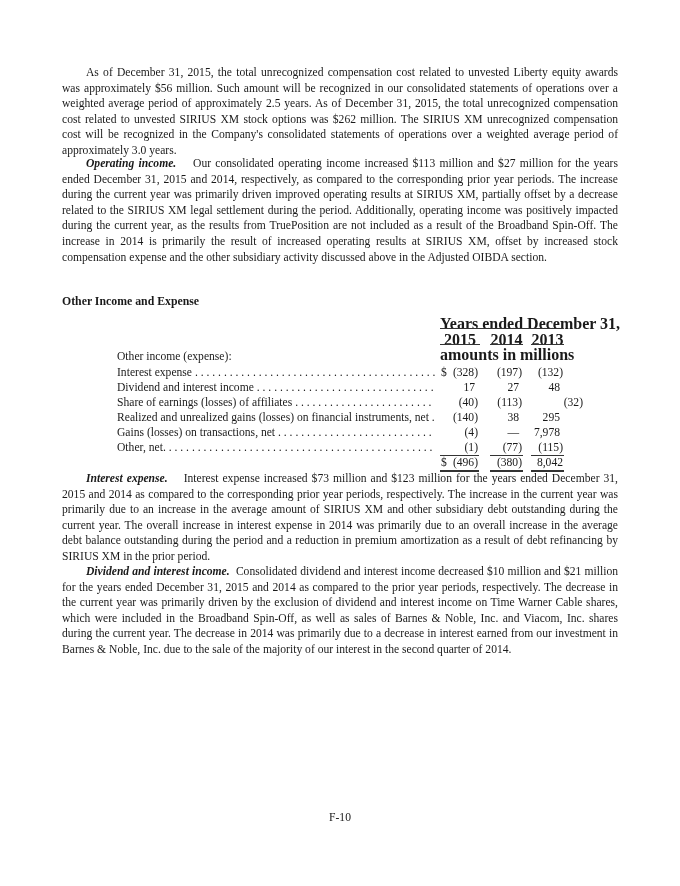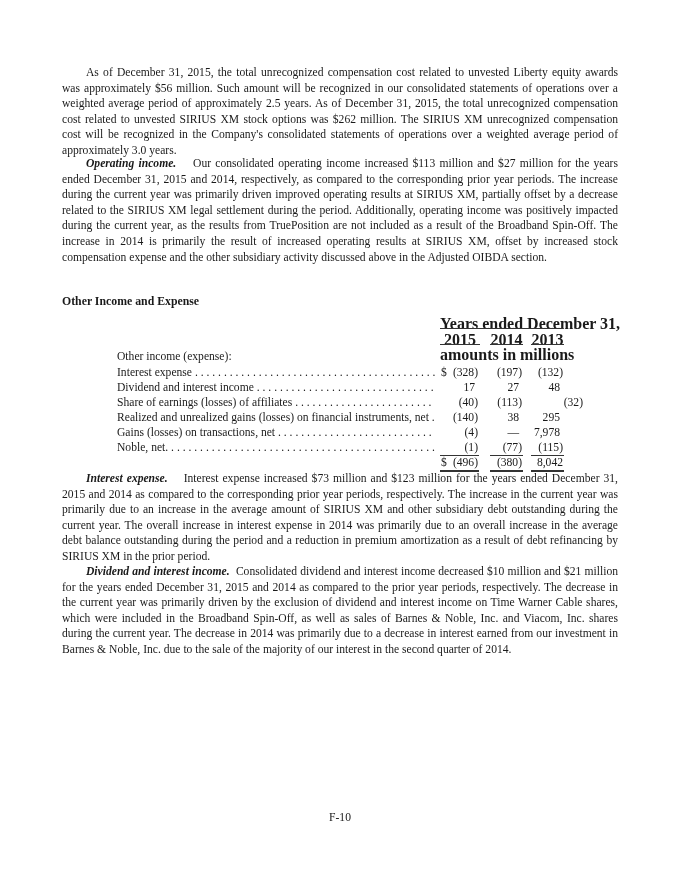--- a/index.html
+++ b/index.html
@@ -80,21 +80,21 @@
     <div class="row-label" style="top:411px;"><span>Realized and unrealized gains (losses) on financial instruments, net</span><span> .</span></div>
     <div class="num" style="left:440px; width:38px; top:411px;">(140)</div>
     <div class="num" style="left:482px; width:37px; top:411px;">38</div>
     <div class="num" style="left:524px; width:36px; top:411px;">295</div>
 
     <div class="row-label" style="top:426px;"><span>Gains (losses) on transactions, net</span><span> . . . . . . . . . . . . . . . . . . . . . . . . . . . .</span></div>
     <div class="num" style="left:440px; width:38px; top:426px;">(4)</div>
     <div class="num" style="left:482px; width:37px; top:426px;">—</div>
     <div class="num" style="left:524px; width:36px; top:426px;">7,978</div>
 
-    <div class="row-label" style="top:441px;"><span>Noble, net</span><span>. . . . . . . . . . . . . . . . . . . . . . . . . . . . . . . . . . . . . . . . . . . . . . . . . .</span></div>
+    <div class="row-label" style="top:441px;"><span>Other, net</span><span>. . . . . . . . . . . . . . . . . . . . . . . . . . . . . . . . . . . . . . . . . . . . . . . . . .</span></div>
     <div class="num" style="left:440px; width:38px; top:441px;">(1)</div>
     <div class="num" style="left:482px; width:40px; top:441px;">(77)</div>
     <div class="num" style="left:524px; width:39px; top:441px;">(115)</div>
 
     <div class="uline" style="left:440px; width:39px; top:455px;"></div>
     <div class="uline" style="left:490px; width:33px; top:455px;"></div>
     <div class="uline" style="left:531px; width:33px; top:455px;"></div>
 
     <div class="dollar" style="left:441px; top:456px;">$</div>
     <div class="num" style="left:440px; width:38px; top:456px;">(496)</div>

